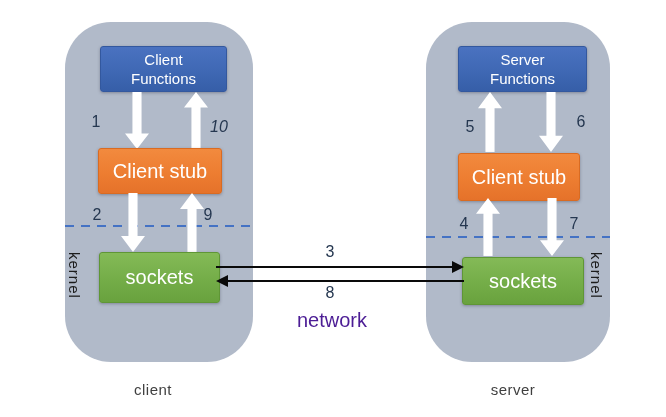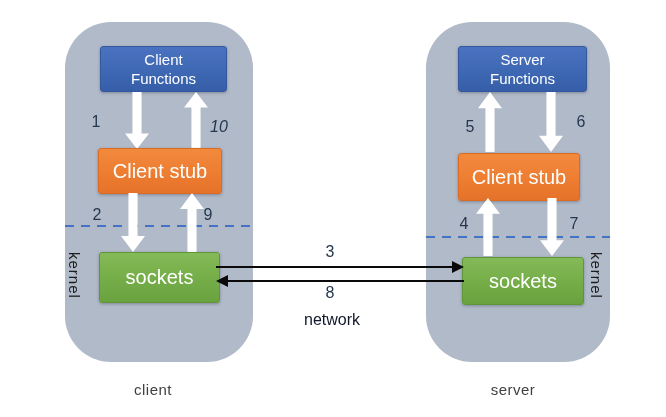--- a/index.html
+++ b/index.html
@@ -64,21 +64,21 @@
     border-top:6px solid transparent;border-bottom:6px solid transparent;
     border-right:12px solid var(--arrow-black,#0a0a0a);
   }
 
   .kernel{
     position:absolute;writing-mode:vertical-rl;color:#1c1c1c;font-size:15px;
     letter-spacing:1px;
   }
   .plainlabel{
     position:absolute;transform:translate(-50%,-50%);
-    color:#0f172a;font-size:16px;
+    color:#4c1d95;font-size:20px;
   }
   .hostlabel{
     position:absolute;transform:translate(-50%,-50%);
     color:#3f3f3f;font-size:15px;letter-spacing:.5px;
   }
   .watermark{
     position:absolute;right:6px;top:394px;
     color:var(--watermark,#c9c9c9);font-size:14px;
   }
 </style>

